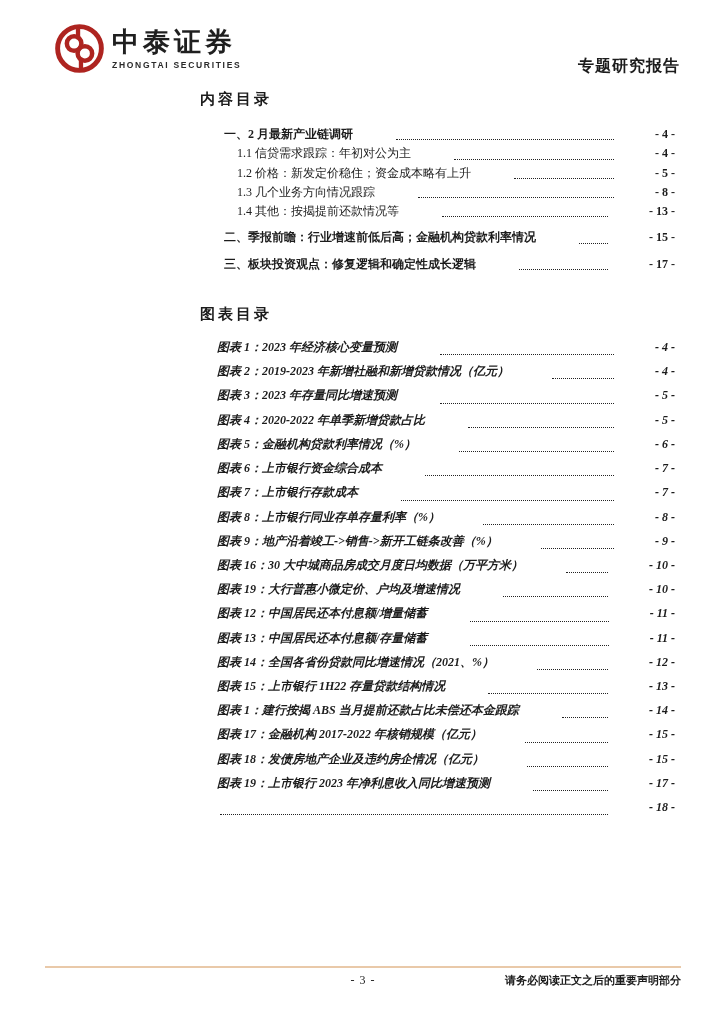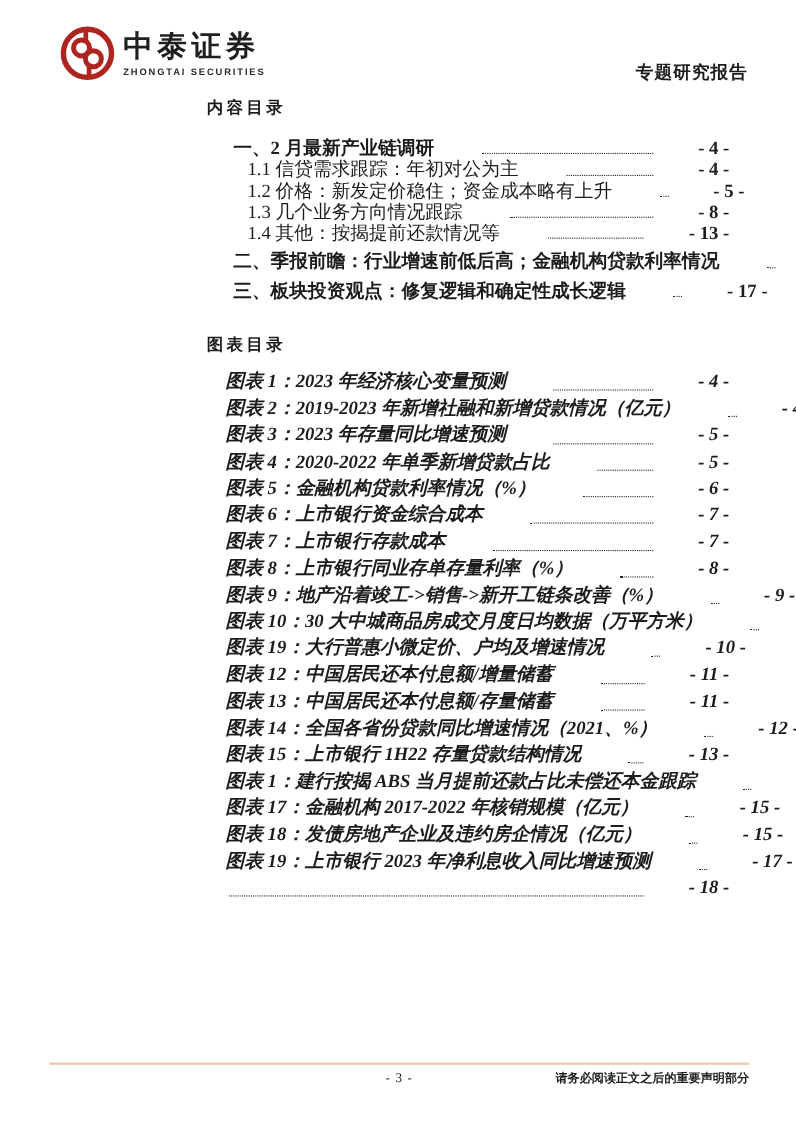--- a/index.html
+++ b/index.html
@@ -29,31 +29,31 @@
     font-family:"Liberation Sans","DejaVu Sans",sans-serif;
     font-size:8.5px; font-weight:bold; letter-spacing:1.7px;
     color:#2a2a2a; margin-top:3px;
   }
   .report-type {
     font-size:16px; font-weight:bold; letter-spacing:1px;
     margin-top:33px;
   }
 
   
-  .main { position:absolute; left:188px; top:90px; width:475px; }
+  .main { position:absolute; left:200px; top:90px; width:475px; }
   .section-title {
     font-size:15px; font-weight:bold; letter-spacing:3px;
     margin:0; line-height:18px;
   }
   #toc-title { margin-bottom:17px; }
   #figures-title { margin-top:31px; margin-bottom:12px; }
 
   .row {
     display:flex; align-items:flex-start;
-    font-size:17px; line-height:19.3px;gap:40px;
+    font-size:12px; line-height:19.3px;gap:40px;
   }
   .row .label { white-space:nowrap; }
   .leader {
     flex:1; min-width:8px;
     border-bottom:1.6px dotted #242424;
     align-self:flex-end;
     margin:0 1px 4px 3px;
   }
   .page-num { font-weight:bold; white-space:nowrap; }
 
@@ -180,21 +180,21 @@
         <span class="label">图表 8：上市银行同业存单存量利率（%）</span>
         <span class="leader"></span>
         <span class="page-num">- 8 -</span>
       </div>
       <div class="row fig-row">
         <span class="label">图表 9：地产沿着竣工-&gt;销售-&gt;新开工链条改善（%）</span>
         <span class="leader"></span>
         <span class="page-num">- 9 -</span>
       </div>
       <div class="row fig-row">
-        <span class="label">图表 10：30 大中城商品房成交月度日均数据（万平方米）</span>
+        <span class="label">图表 16：30 大中城商品房成交月度日均数据（万平方米）</span>
         <span class="leader"></span>
         <span class="page-num">- 10 -</span>
       </div>
       <div class="row fig-row">
         <span class="label">图表 19：大行普惠小微定价、户均及增速情况</span>
         <span class="leader"></span>
         <span class="page-num">- 10 -</span>
       </div>
       <div class="row fig-row">
         <span class="label">图表 12：中国居民还本付息额/增量储蓄</span>

